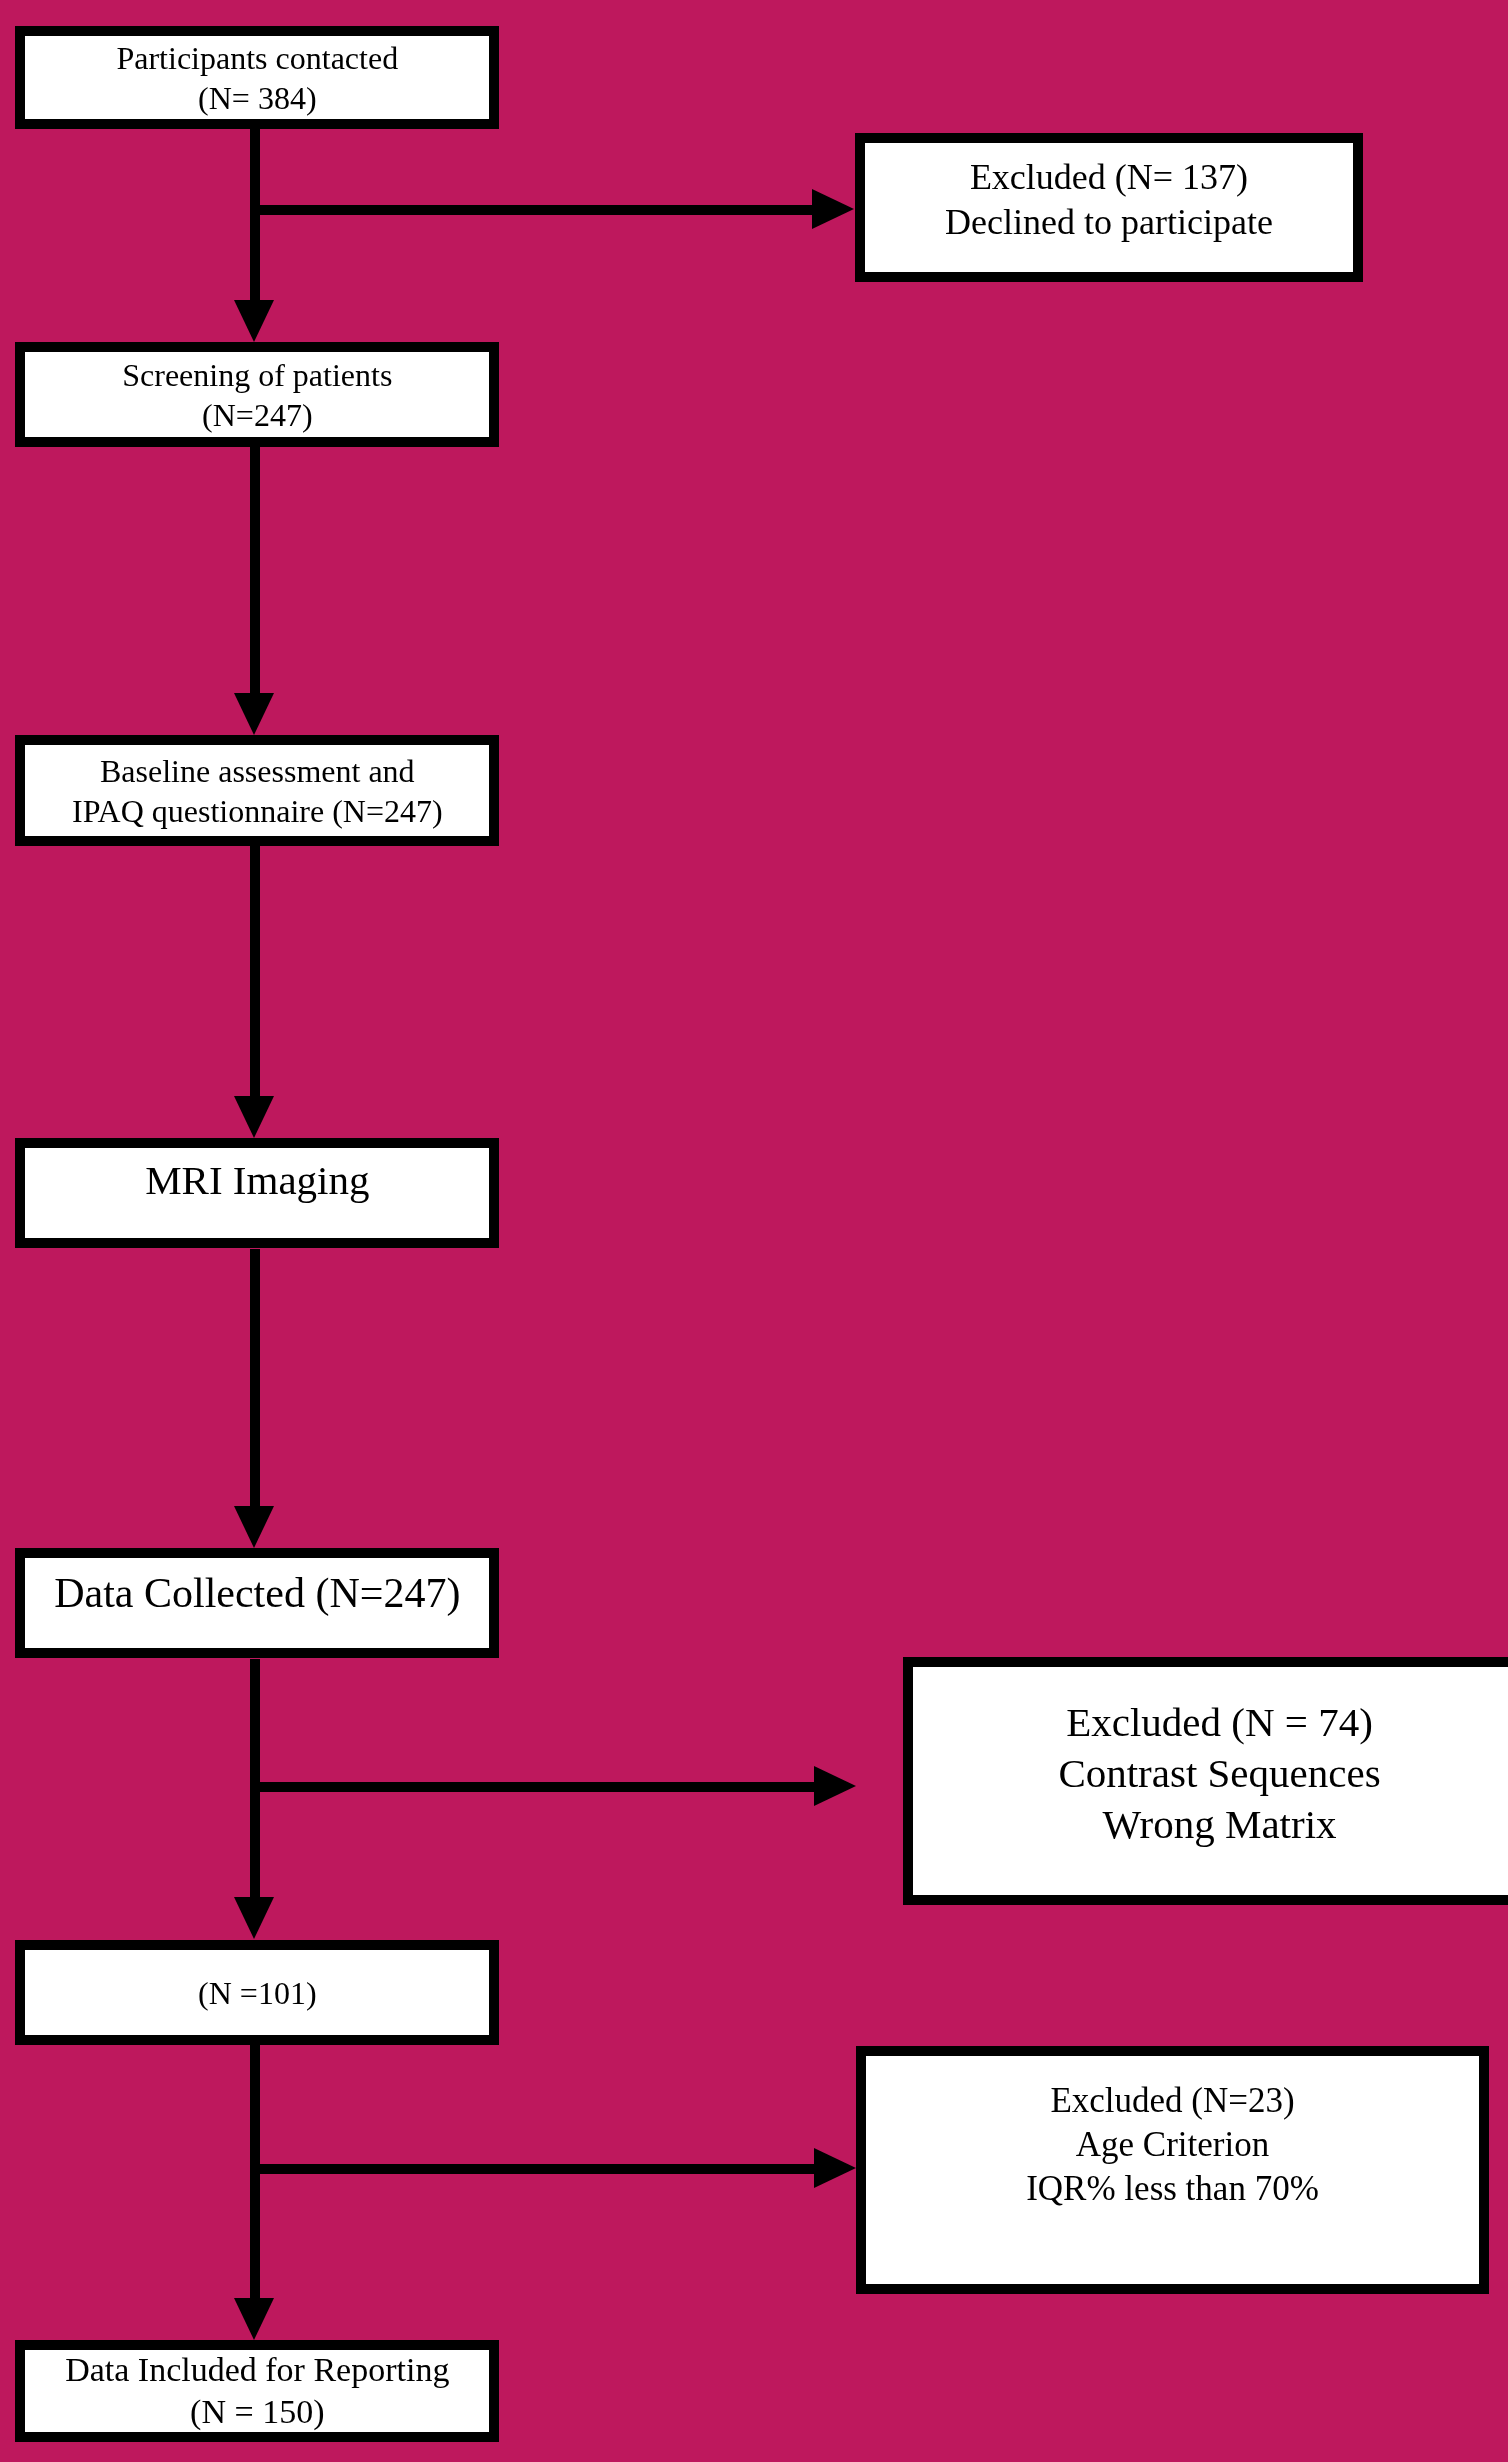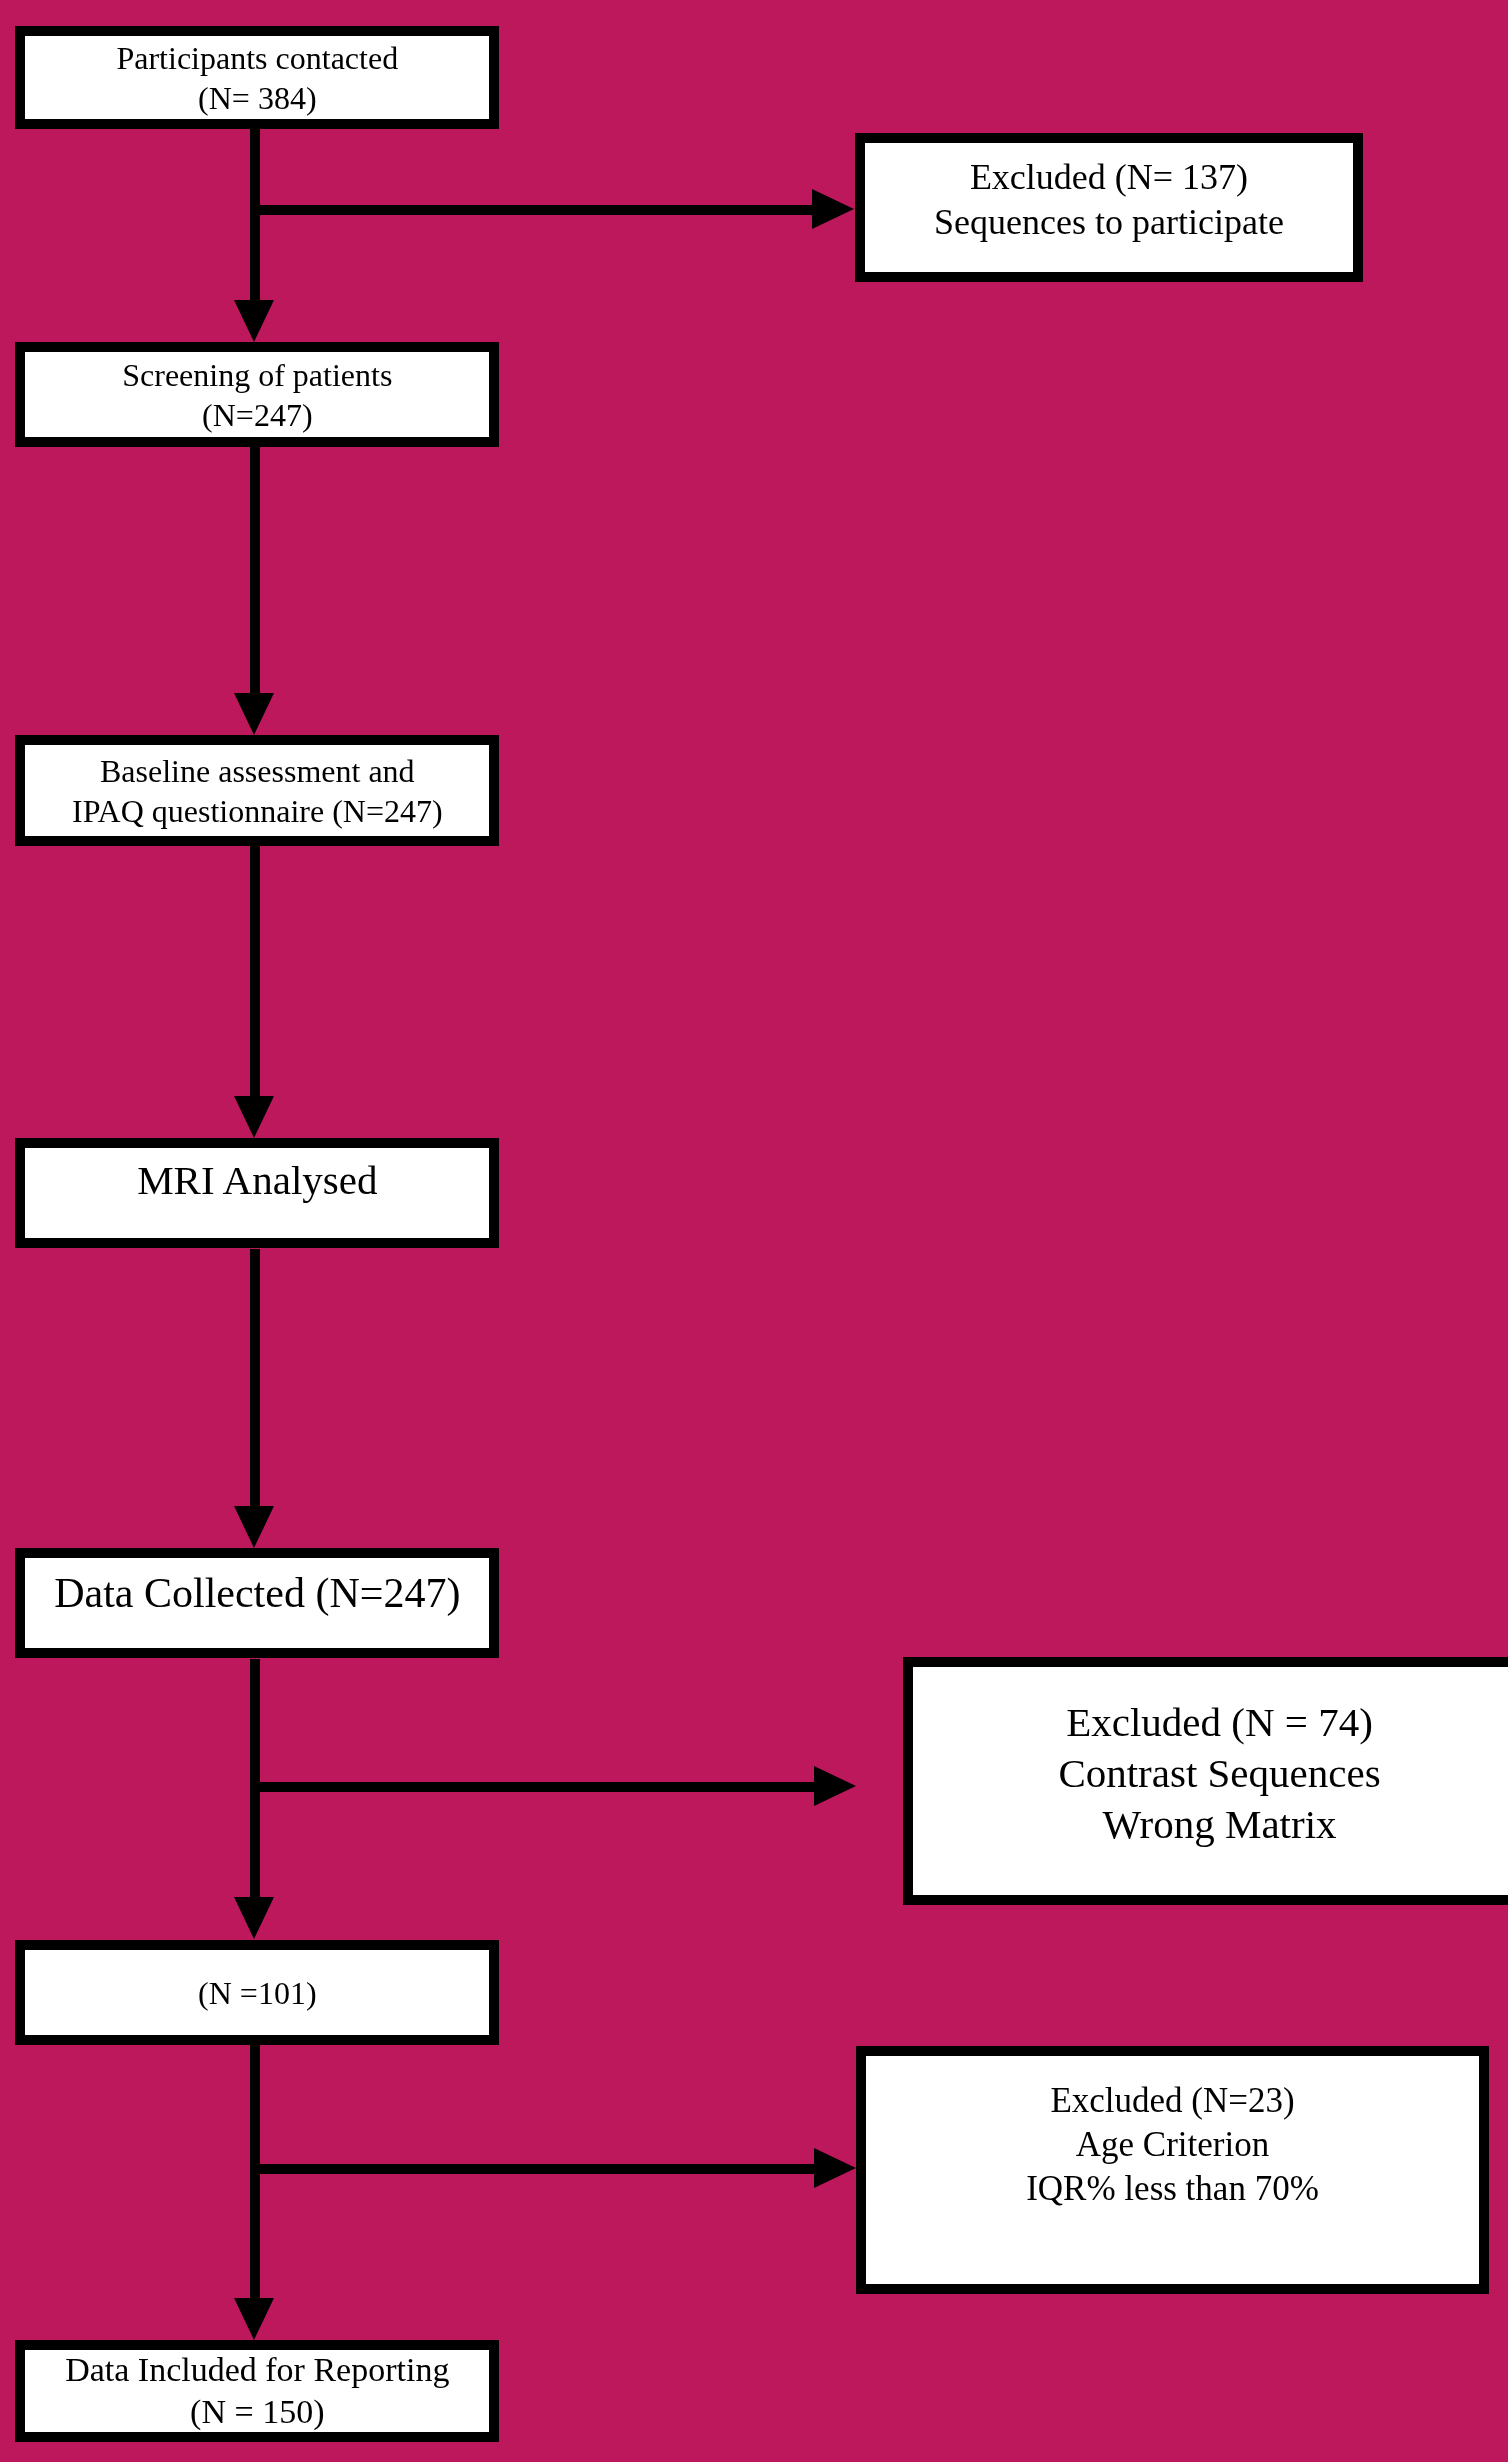--- a/index.html
+++ b/index.html
@@ -86,39 +86,39 @@
     <div class="line">Screening of patients</div>
     <div class="line">(N=247)</div>
   </div>
 
   <div class="box b-baseline">
     <div class="line">Baseline assessment and</div>
     <div class="line">IPAQ questionnaire (N=247)</div>
   </div>
 
   <div class="box b-mri">
-    <div class="line">MRI Analysed</div>
+    <div class="line">MRI Imaging</div>
   </div>
 
   <div class="box b-collected">
     <div class="line">Data Collected (N=247)</div>
   </div>
 
   <div class="box b-analysed">
     <div class="line">(N =101)</div>
   </div>
 
   <div class="box b-reporting">
     <div class="line">Data Included for Reporting</div>
     <div class="line">(N = 150)</div>
   </div>
 
   <div class="box b-excluded1">
     <div class="line">Excluded (N= 137)</div>
-    <div class="line">Sequences to participate</div>
+    <div class="line">Declined to participate</div>
   </div>
 
   <div class="box b-excluded2">
     <div class="line">Excluded (N = 74)</div>
     <div class="line">Contrast Sequences</div>
     <div class="line">Wrong Matrix</div>
   </div>
 
   <div class="box b-excluded3">
     <div class="line">Excluded (N=23)</div>

